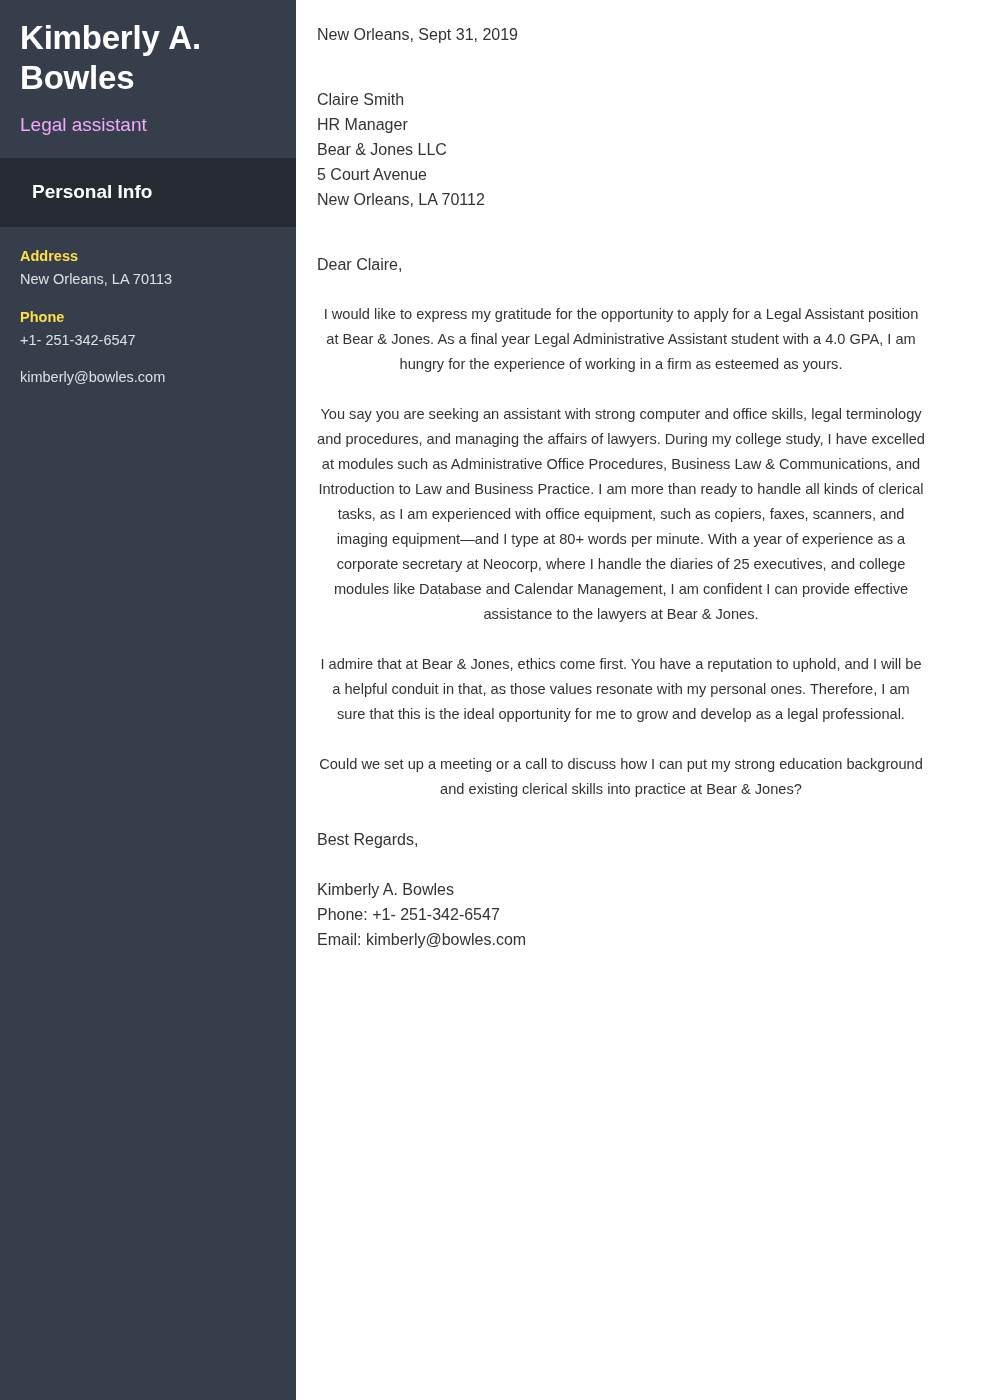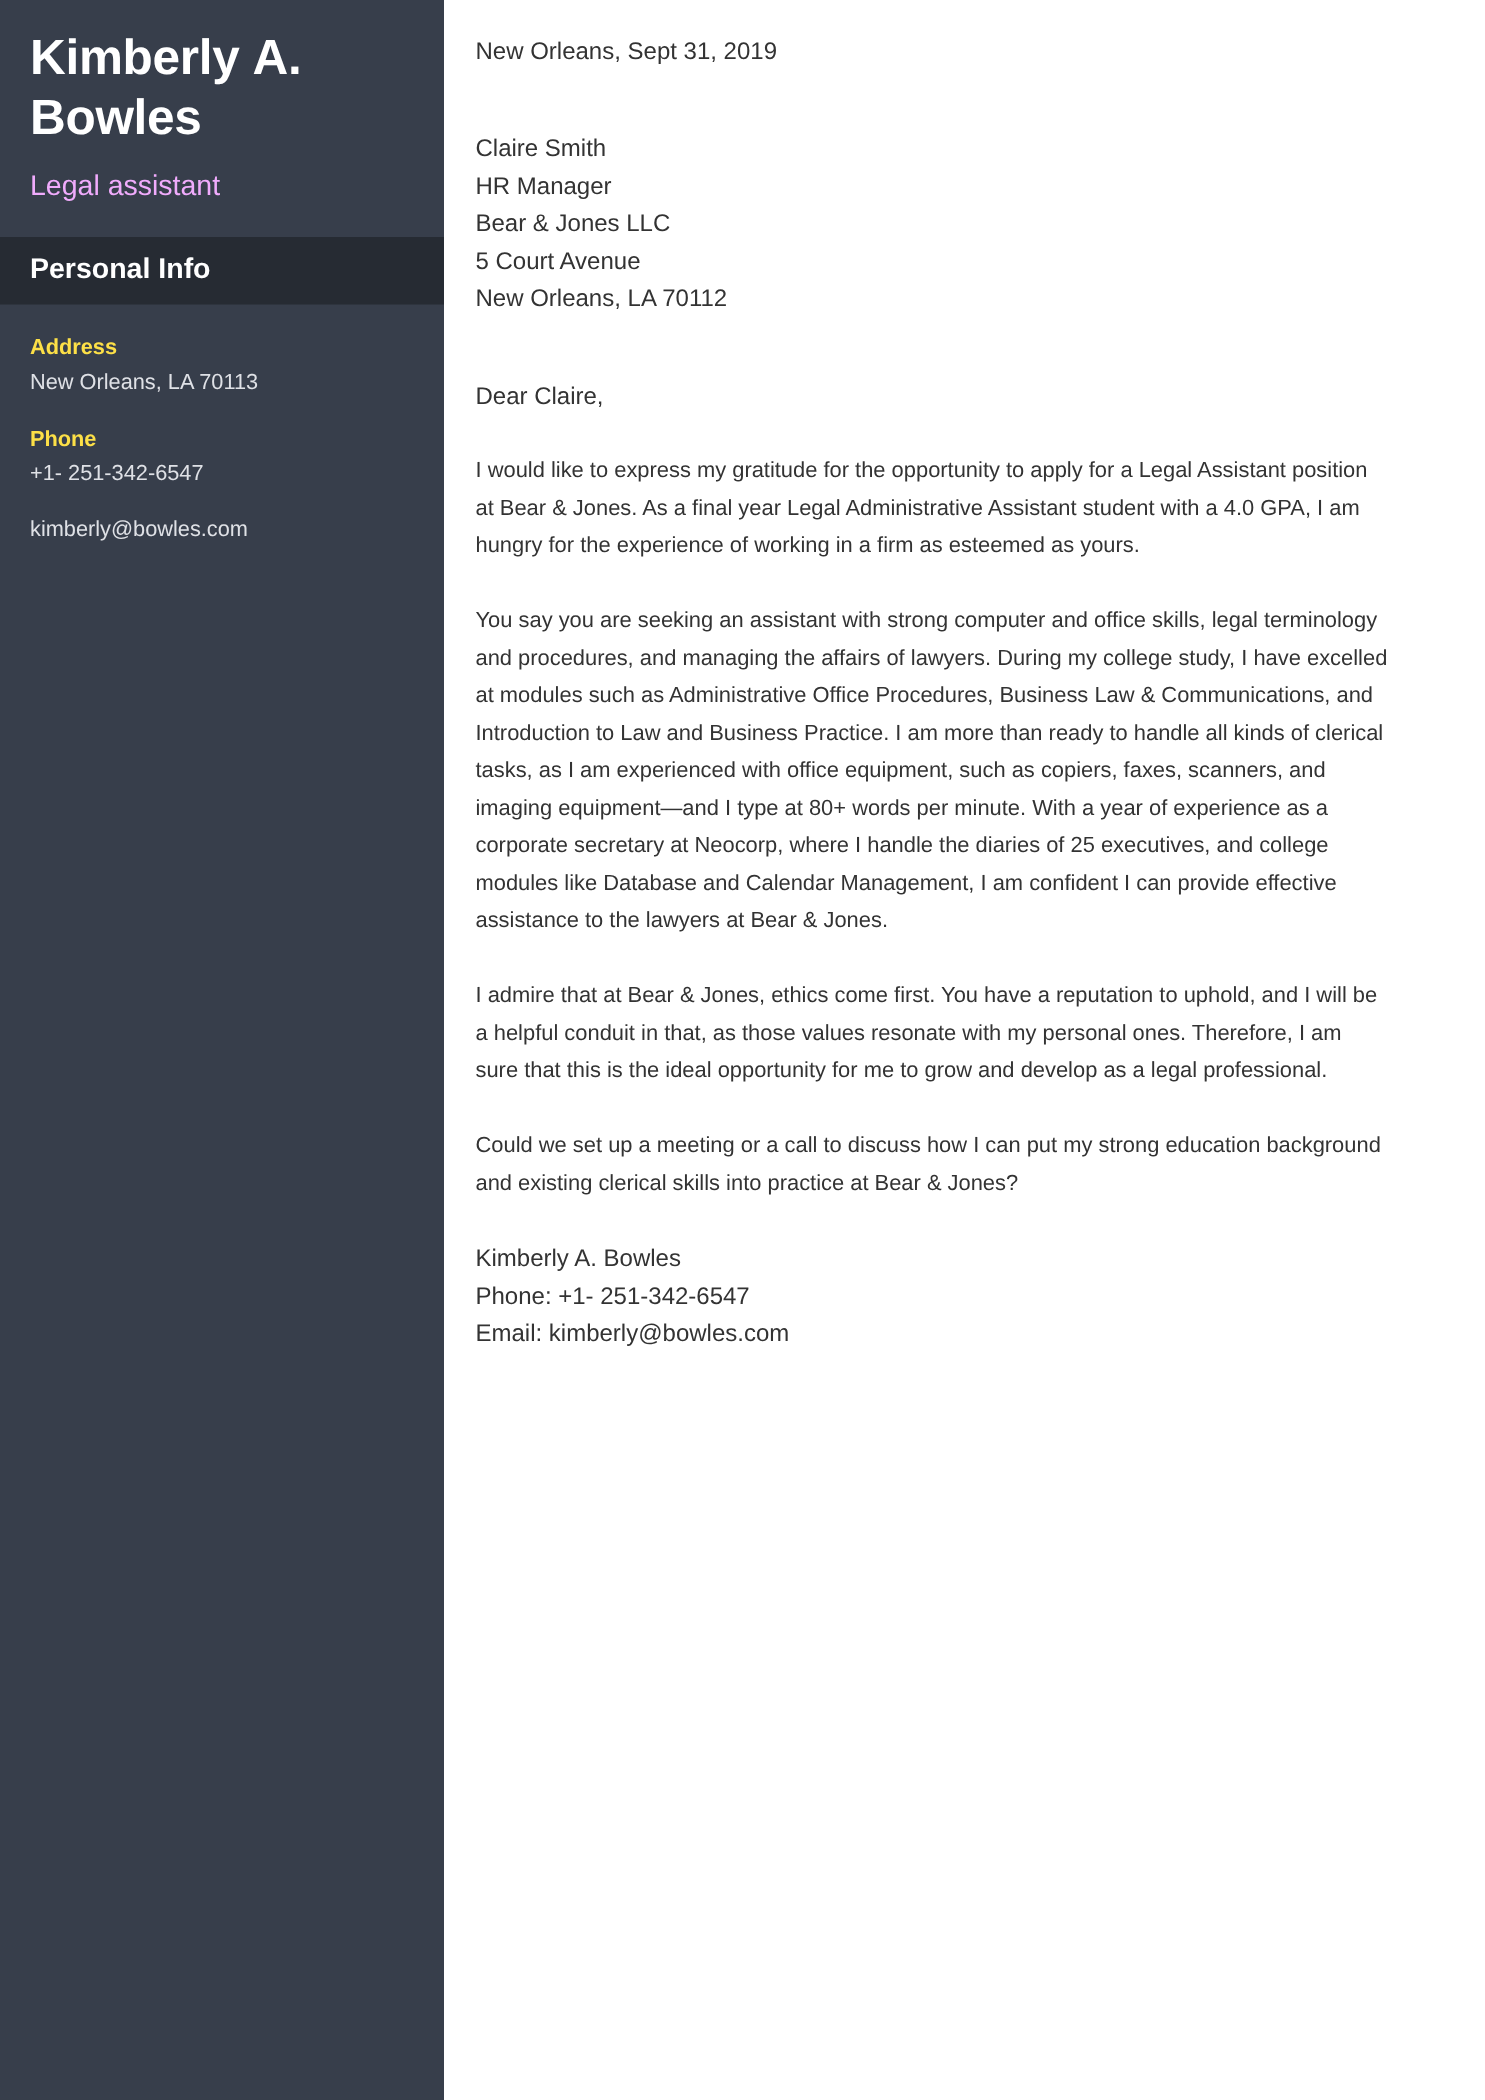--- a/index.html
+++ b/index.html
@@ -55,21 +55,21 @@
     margin: 14px 0 0 0;
   }
 
   .section-band {
     background: #262b33;
     margin-top: 21px;
     padding: 10px 20px 11px 20px;
   }
 
   .section-band h2 {
-    margin: 0;
+    margin: 12px;
     font-size: 19px;
     line-height: 1.25;
     font-weight: bold;
     color: #ffffff;
   }
 
   .contact {
     padding: 18px 20px 0 20px;
   }
 
@@ -118,21 +118,21 @@
 
   .salutation {
     margin-bottom: 25px;
   }
 
   .body-par {
     font-size: 14.6px;
     line-height: 25px;
     color: #333333;
     margin: 0 0 25px 0;
-    text-align: left;
+    text-align: center;
   }
 
   .signoff {
     margin-bottom: 25px;
   }
 
   .signature-block .letter-line {
     margin: 0;
   }
 </style>
@@ -190,20 +190,23 @@
     </div>
 
     <p class="body-par">I would like to express my gratitude for the opportunity to apply for a Legal Assistant position at Bear &amp; Jones. As a final year Legal Administrative Assistant student with a 4.0 GPA, I am hungry for the experience of working in a firm as esteemed as yours.</p>
 
     <p class="body-par">You say you are seeking an assistant with strong computer and office skills, legal terminology and procedures, and managing the affairs of lawyers. During my college study, I have excelled at modules such as Administrative Office Procedures, Business Law &amp; Communications, and Introduction to Law and Business Practice. I am more than ready to handle all kinds of clerical tasks, as I am experienced with office equipment, such as copiers, faxes, scanners, and imaging equipment—and I type at 80+ words per minute. With a year of experience as a corporate secretary at Neocorp, where I handle the diaries of 25 executives, and college modules like Database and Calendar Management, I am confident I can provide effective assistance to the lawyers at Bear &amp; Jones.</p>
 
     <p class="body-par">I admire that at Bear &amp; Jones, ethics come first. You have a reputation to uphold, and I will be a helpful conduit in that, as those values resonate with my personal ones. Therefore, I am sure that this is the ideal opportunity for me to grow and develop as a legal professional.</p>
 
     <p class="body-par">Could we set up a meeting or a call to discuss how I can put my strong education background and existing clerical skills into practice at Bear &amp; Jones?</p>
 
+    <div class="signoff">
+      <p class="letter-line">Best Regards,</p>
+    </div>
 
     <div class="signature-block">
       <p class="letter-line">Kimberly A. Bowles</p>
       <p class="letter-line">Phone: +1- 251-342-6547</p>
       <p class="letter-line">Email: kimberly@bowles.com</p>
     </div>
 
   </main>
 </div>
 

